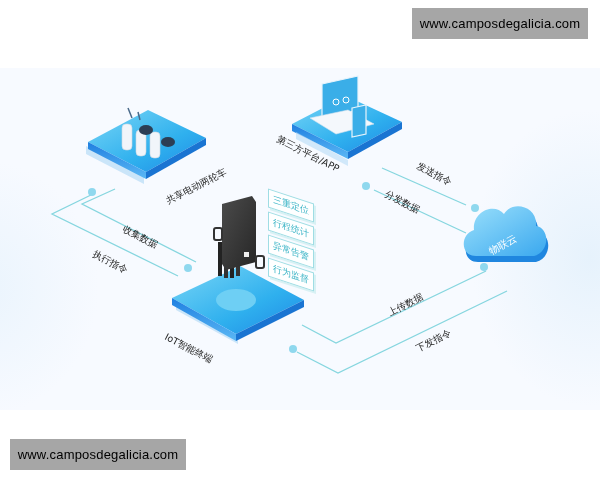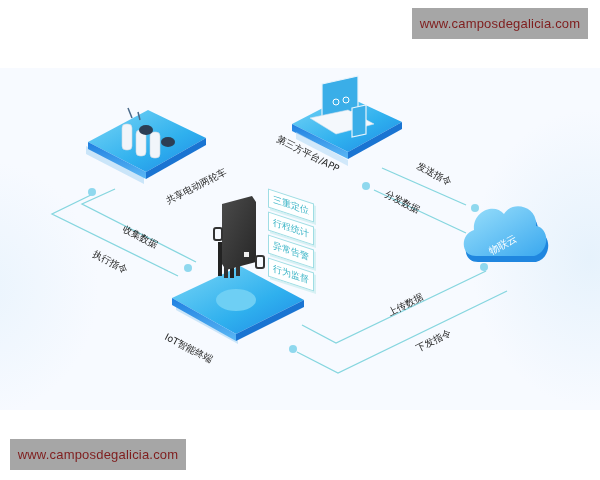--- a/index.html
+++ b/index.html
@@ -1,20 +1,20 @@
 <!DOCTYPE html>
 <html><head>
 <meta charset="utf-8">
 <style>
   html,body{margin:0;padding:0;}
   body{width:600px;height:480px;background:#ffffff;position:relative;overflow:hidden;font-family:"DejaVu Sans","Liberation Sans",sans-serif;}
   .band{position:absolute;left:0;top:68px;width:600px;height:342px;background:#f7faff;overflow:hidden;}
   .glow-left{position:absolute;left:-140px;top:90px;width:240px;height:260px;border-radius:50%;background:radial-gradient(ellipse at center,#eaf4fd 0%,rgba(234,244,253,0) 70%);}
   .glow-right{position:absolute;left:470px;top:40px;width:240px;height:300px;border-radius:50%;background:radial-gradient(ellipse at center,#e6f2fc 0%,rgba(230,242,252,0) 70%);}
-  .watermark{position:absolute;background:#a6a6a6;color:#7f1d1d;font-size:13px;font-family:"Liberation Sans",sans-serif;display:flex;align-items:center;justify-content:center;letter-spacing:0.2px;}
+  .watermark{position:absolute;background:#a6a6a6;color:#000000;font-size:13px;font-family:"Liberation Sans",sans-serif;display:flex;align-items:center;justify-content:center;letter-spacing:0.2px;}
   .wm-top{left:412px;top:8px;width:176px;height:31px;}
   .wm-bottom{left:10px;top:439px;width:176px;height:31px;}
   svg.diagram{position:absolute;left:0;top:0;}
   .lbl{position:absolute;font-size:9.5px;color:#222;white-space:nowrap;transform-origin:left top;font-family:"DejaVu Sans",sans-serif;}
   .tag{position:absolute;width:44px;height:17px;border:1px solid #9fdde4;background:rgba(255,255,255,0.85);color:#3ab4c6;font-size:9px;display:flex;align-items:center;justify-content:center;transform:skewY(18deg);box-shadow:2px 2px 0 #d8f1f4;}
   .cloud-label{position:absolute;color:#ffffff;font-size:10px;transform:rotate(-28deg);}
 </style>
 </head>
 <body>
 

